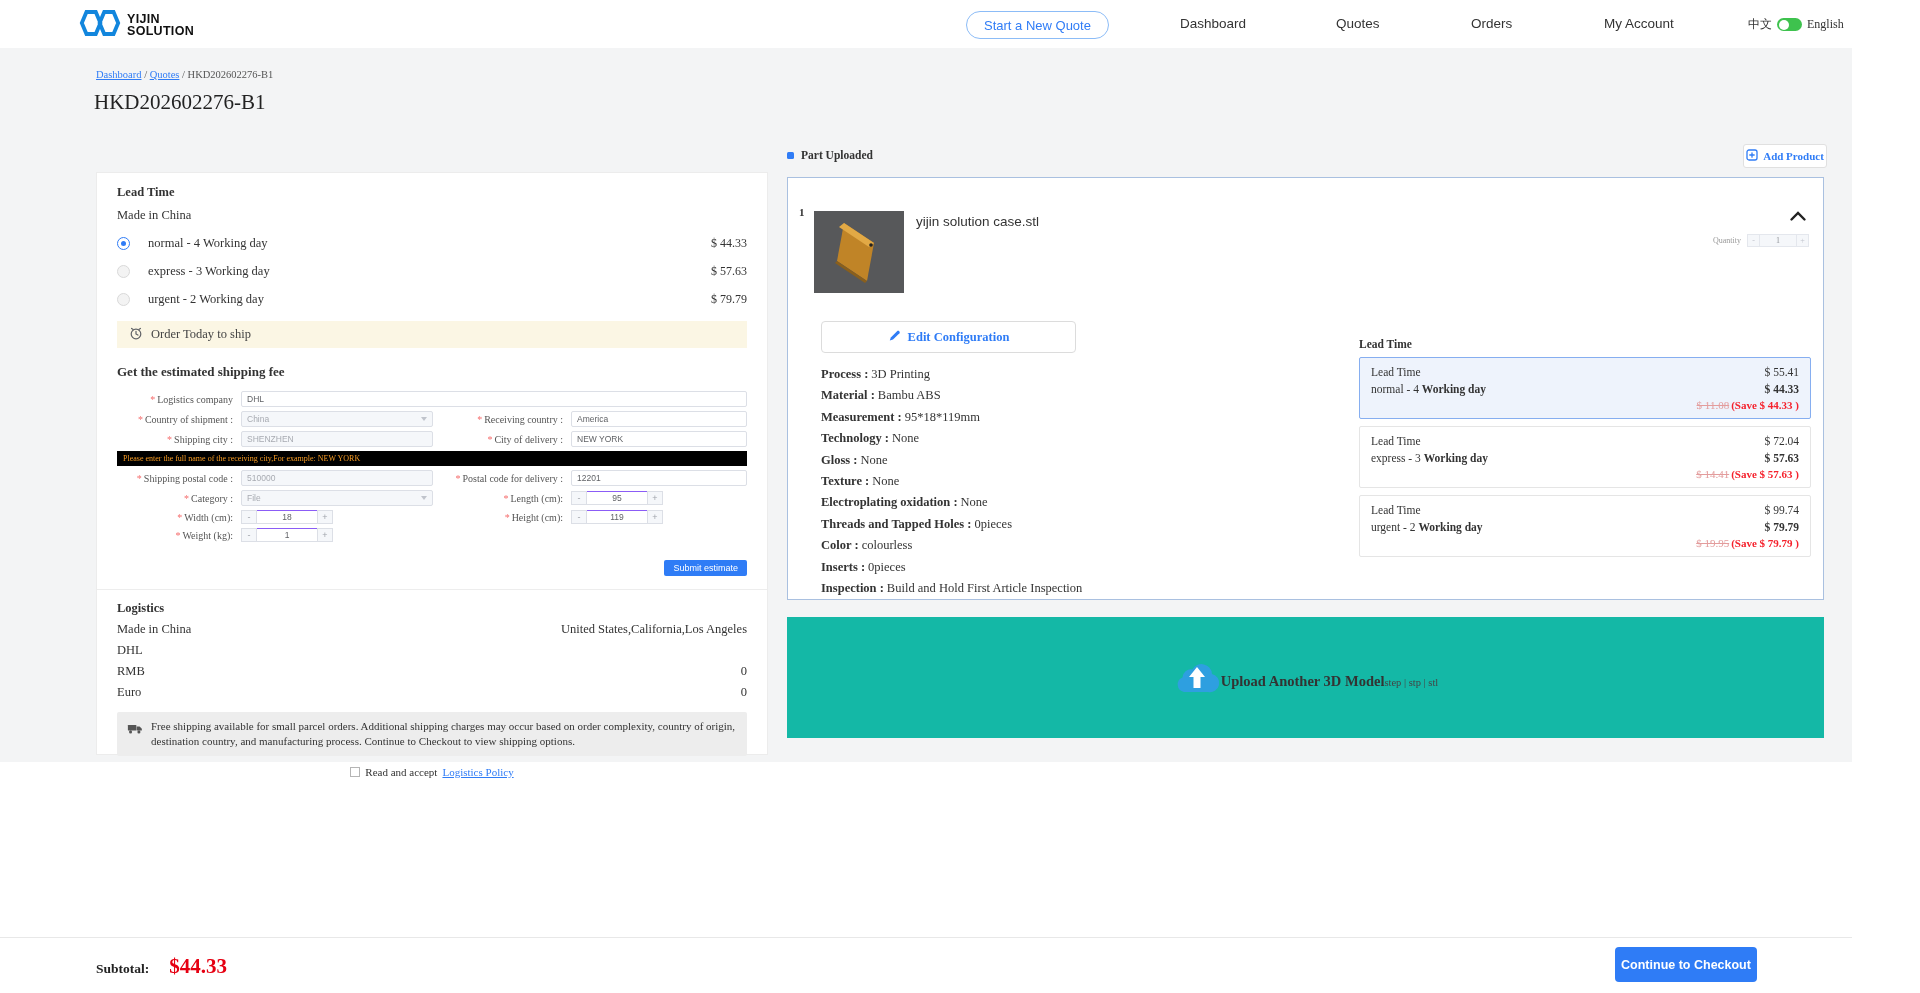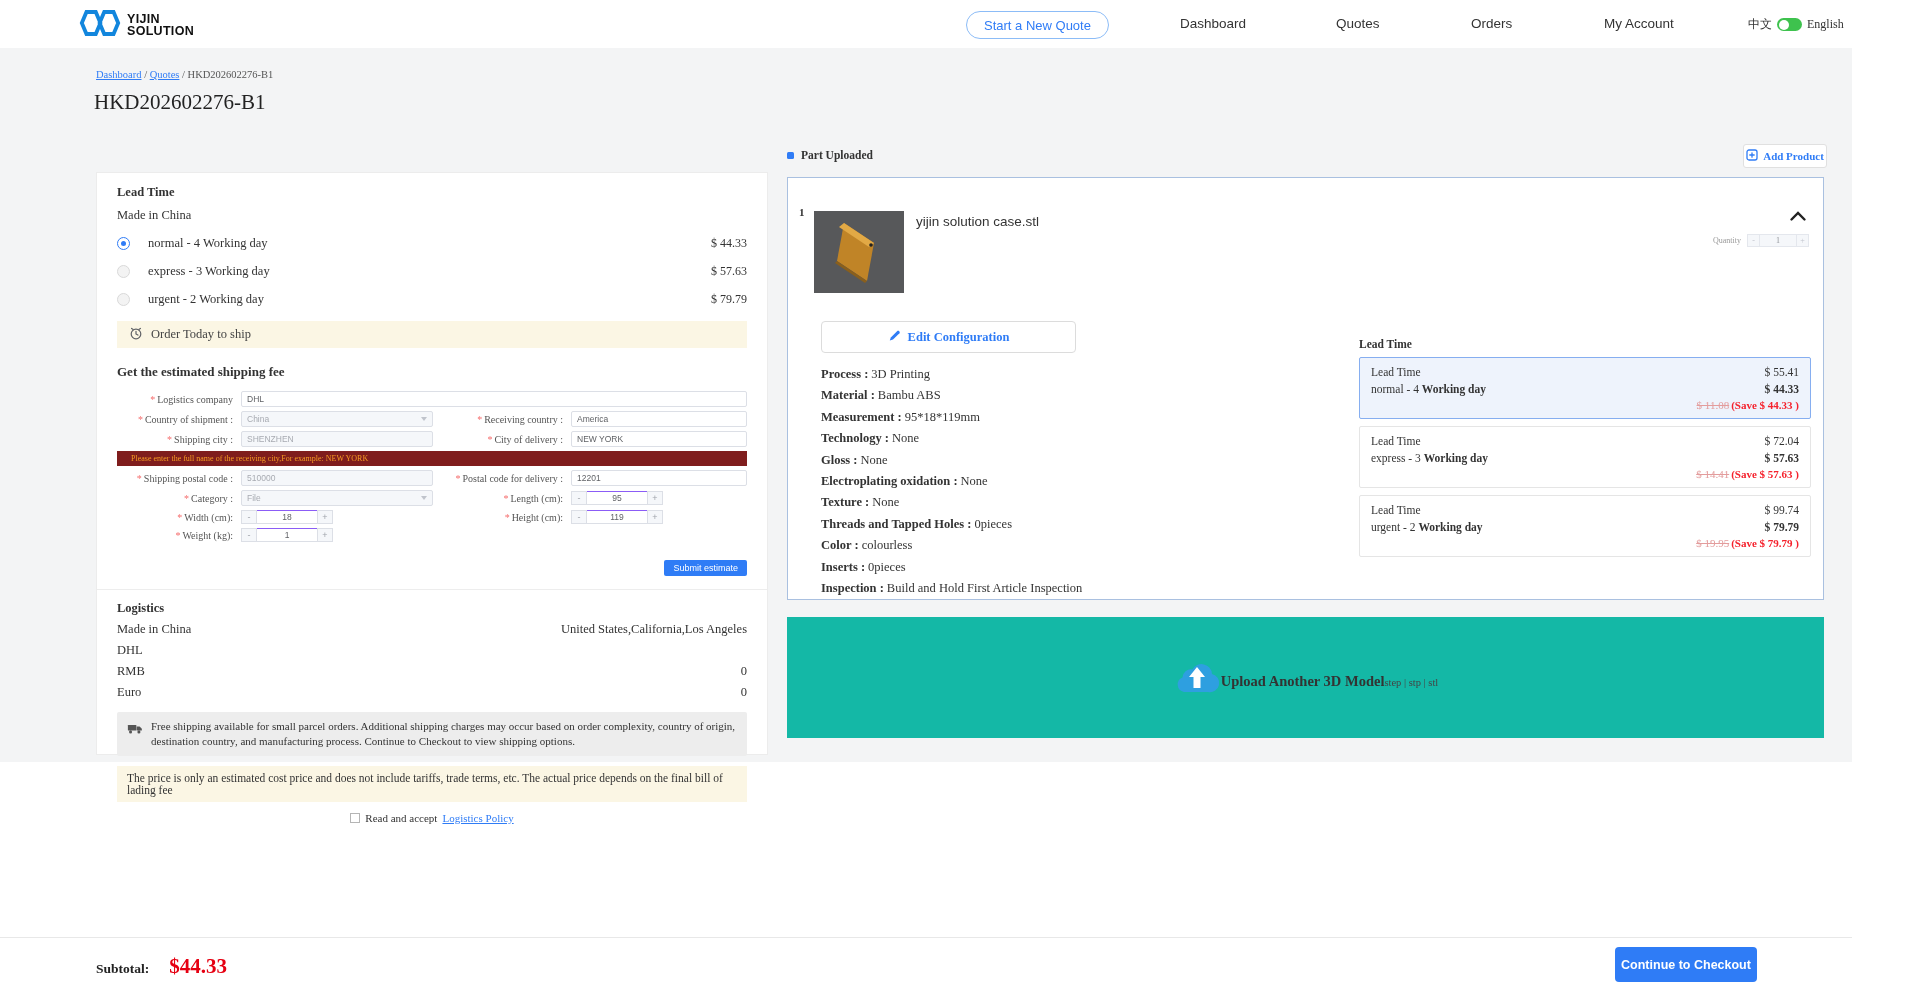--- a/index.html
+++ b/index.html
@@ -42,21 +42,21 @@
   .star{color:#f56c6c;font-style:normal;}
   .fld{height:14px;border:1px solid #dcdfe6;border-radius:2px;background:#fff;display:flex;align-items:center;
        justify-content:space-between;padding:0 5px;font-size:8.5px;color:#606266;}
   .fld input{border:none;outline:none;background:transparent;width:100%;font-size:8.5px;color:#606266;
              font-family:"Liberation Sans",sans-serif;padding:0;}
   .fld.grey{background:#f5f7fa;}
   .fld.grey input{color:#a8abb2;}
   .caret{width:0;height:0;border-left:3.5px solid transparent;border-right:3.5px solid transparent;
          border-top:4px solid #c0c4cc;margin-left:4px;}
   .span-rest{grid-column:2/5;}
-  .full-note{grid-column:1/5;background:#7f1d1d;color:#f59a23;font-size:8px;padding:3px 14px;}
+  .full-note{grid-column:1/5;background:#000000;color:#f59a23;font-size:8px;padding:3px 6px;}
   .stepper{display:flex;height:14px;width:92px;font-family:"Liberation Sans",sans-serif;}
   .stepper .sbtn{width:16px;box-sizing:border-box;background:#f5f7fa;border:1px solid #dcdfe6;color:#a0a4ab;
                  display:flex;align-items:center;justify-content:center;font-size:9px;cursor:pointer;}
   .stepper .sval{flex:1;box-sizing:border-box;border-top:1px solid #8b5cf6;border-bottom:1px solid #dcdfe6;
                  background:#fff;color:#606266;display:flex;align-items:center;justify-content:center;font-size:8.5px;}
   .submit-row{grid-column:1/5;display:flex;justify-content:flex-end;margin-top:14px;}
   .submit-btn{background:#2f7cf6;color:#fff;font-size:9px;padding:3px 9px;border-radius:2px;
               font-family:"Liberation Sans",sans-serif;cursor:pointer;}
   .divider{height:1px;background:#ededed;margin:13px -20px 0 -20px;}
   .log-title{margin-top:11px;font-size:12.5px;font-weight:700;}
@@ -341,21 +341,20 @@
       <span style="margin-top:3px">
         <svg width="16" height="13" viewBox="0 0 18 14" fill="#555">
           <rect x="1" y="3" width="9.5" height="6.2" rx="0.5"></rect>
           <path d="M10.8 4.8 h3.4 l2.5 2.4 V9.2 h-5.9 z"></path>
           <circle cx="4" cy="10.8" r="1.7"></circle>
             <circle cx="13.4" cy="10.8" r="1.7"></circle>
         </svg>
       </span>
       <span>Free shipping available for small parcel orders. Additional shipping charges may occur based on order complexity, country of origin, destination country, and manufacturing process. Continue to Checkout to view shipping options.</span>
     </div>
-    <div class="note-yellow">The price is only an estimated cost price and does not include tariffs, trade terms, etc. The actual price depends on the final bill of lading fee</div>
     <div class="policy-row">
       <span class="cbx"></span>
       <span>Read and accept</span>
       <a>Logistics Policy</a>
     </div>
   </div>
 
   <div class="part-header">
     <span class="blue-sq"></span>
     <span>Part Uploaded</span>
@@ -404,22 +403,22 @@
             </svg>
         </span>
         <span>Edit Configuration</span>
       </div>
       <div class="spec-list">
         <div class="spec-line"><b>Process :</b><span>3D Printing</span></div>
         <div class="spec-line"><b>Material :</b><span>Bambu ABS</span></div>
         <div class="spec-line"><b>Measurement :</b><span>95*18*119mm</span></div>
         <div class="spec-line"><b>Technology :</b><span>None</span></div>
         <div class="spec-line"><b>Gloss :</b><span>None</span></div>
+        <div class="spec-line"><b>Texture :</b><span>None</span></div>
         <div class="spec-line"><b>Electroplating oxidation :</b><span>None</span></div>
-        <div class="spec-line"><b>Texture :</b><span>None</span></div>
         <div class="spec-line"><b>Threads and Tapped Holes :</b><span>0pieces</span></div>
         <div class="spec-line"><b>Color :</b><span>colourless</span></div>
         <div class="spec-line"><b>Inserts :</b><span>0pieces</span></div>
         <div class="spec-line"><b>Inspection :</b><span>Build and Hold First Article Inspection</span></div>
       </div>
     </div>
 
     <div class="lead-col">
       <div class="lead-col-title">Lead Time</div>
 

